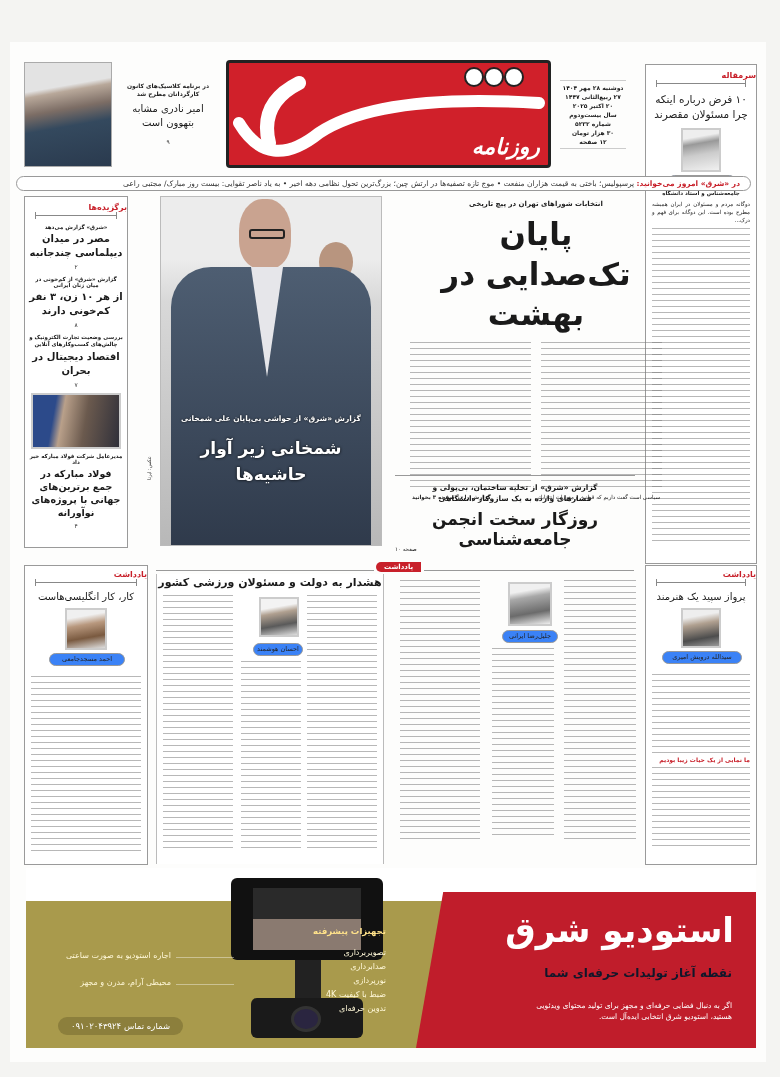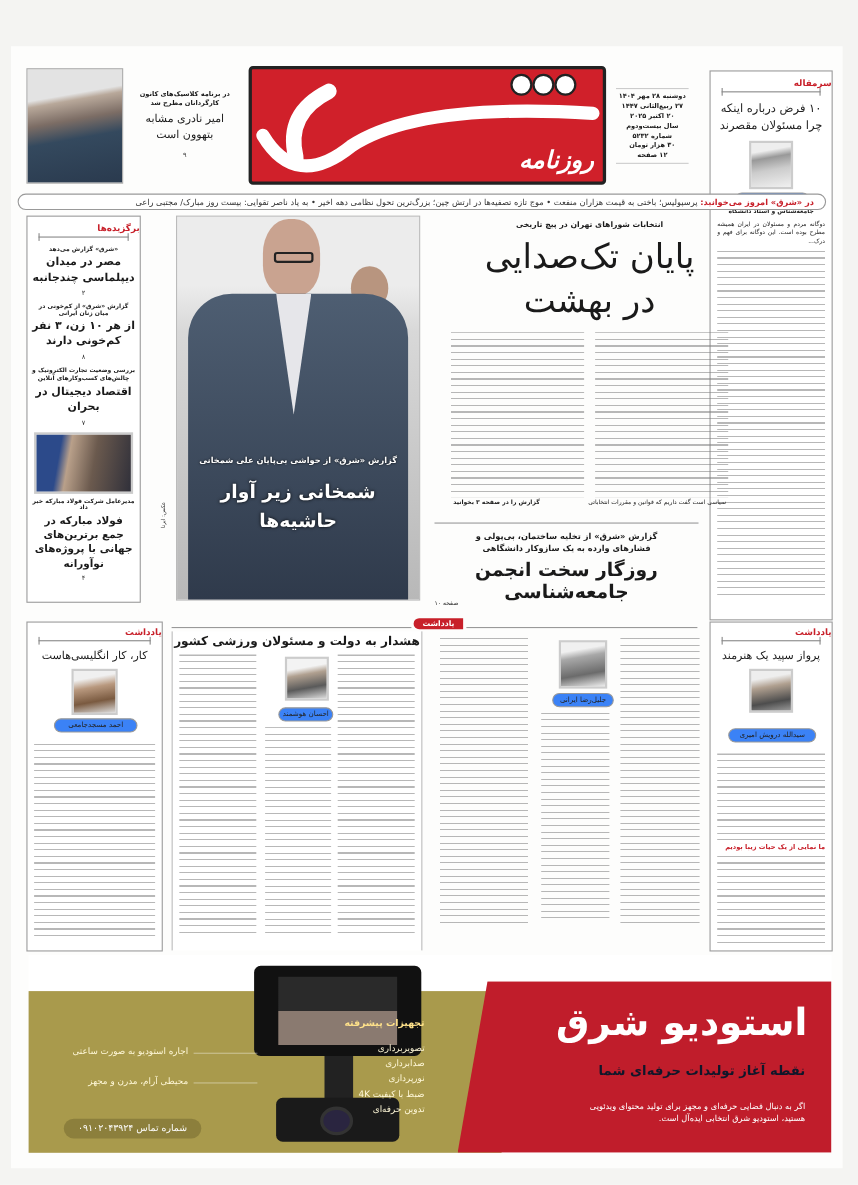--- a/index.html
+++ b/index.html
@@ -121,21 +121,21 @@
     <div style="position:absolute;left:0;top:70px;width:200px;height:280px;background:linear-gradient(180deg,#4e5e72,#2f3a4b);border-radius:40px 40px 0 0;"></div>
     <div style="position:absolute;left:80px;top:70px;width:32px;height:110px;background:#e6e6ea;clip-path:polygon(0 0,100% 0,50% 100%);"></div>
   </div>
   <div style="position:absolute;left:0;right:0;top:217px;text-align:center;color:#fff;font-size:7.5px;font-weight:bold;text-shadow:0 0 2px #000;">گزارش «شرق» از حواشی بی‌پایان علی شمخانی</div>
   <div style="position:absolute;left:30px;right:30px;top:238px;text-align:center;color:#fff;font-size:17px;font-weight:bold;line-height:26px;text-shadow:0 0 3px #000;">شمخانی زیر آوار حاشیه‌ها</div>
 </div>
 <div style="position:absolute;left:146px;top:480px;font-size:5px;transform:rotate(-90deg);transform-origin:left top;color:#333;">عکس: ایرنا</div>
 
 <div class="abs" style="left:406px;top:198px;width:260px;height:262px;">
   <div style="font-size:7px;font-weight:bold;text-align:center;margin-top:2px;">انتخابات شوراهای تهران در پیچ تاریخی</div>
-  <div style="font-size:31px;font-weight:normal;text-align:center;line-height:40px;margin-top:6px;padding:0 20px;">پایان تک‌صدایی در بهشت</div>
+  <div style="font-size:31px;font-weight:bold;text-align:center;line-height:40px;margin-top:6px;padding:0 20px;">پایان تک‌صدایی در بهشت</div>
   <div style="display:flex;gap:10px;margin-top:8px;padding:0 4px;">
     <div class="text-lines" style="flex:1;height:150px;"></div>
     <div class="text-lines" style="flex:1;height:150px;"></div>
   </div>
   <div style="display:flex;justify-content:space-between;padding:0 6px;margin-top:2px;font-size:5.5px;">
     <span>سیاسی است گفت داریم که قوانین و مقررات انتخاباتی</span>
     <span style="font-weight:bold;">گزارش را در صفحه ۳ بخوانید</span>
   </div>
 </div>
 
@@ -168,21 +168,21 @@
     <div class="text-lines" style="position:absolute;right:82px;top:66px;width:60px;height:190px;"></div>
     <div class="text-lines" style="position:absolute;left:6px;top:0;width:70px;height:255px;"></div>
   </div>
 </div>
 
 <div class="box" style="left:645px;top:565px;width:112px;height:300px;">
   <div class="kicker-red" style="margin-top:4px;">یادداشت</div>
   <div class="rule-line"></div>
   <div style="font-size:10px;text-align:center;margin-top:2px;">پرواز سپید یک هنرمند</div>
   <div class="photo" style="margin:6px auto 0;width:40px;height:40px;background:linear-gradient(170deg,#eee 0 20%,#b0a090 40%,#4d4d4d 75%,#999);"></div>
-  <div style="position:relative;height:14px;margin-top:13px;">
+  <div style="position:relative;height:14px;margin-top:2px;">
     <div class="namebadge" style="left:16px;width:80px;top:1px;">سیدالله درویش امیری</div>
   </div>
   <div class="text-lines" style="margin:10px 6px 0;height:80px;"></div>
   <div style="font-size:6px;color:#c8202a;font-weight:bold;padding:2px 6px;">ما نمایی از یک حیات زیبا بودیم</div>
   <div class="text-lines" style="margin:2px 6px 0;height:82px;"></div>
 </div>
 
 <div class="box" style="left:24px;top:565px;width:124px;height:300px;">
   <div class="kicker-red" style="margin-top:4px;">یادداشت</div>
   <div class="rule-line"></div>

